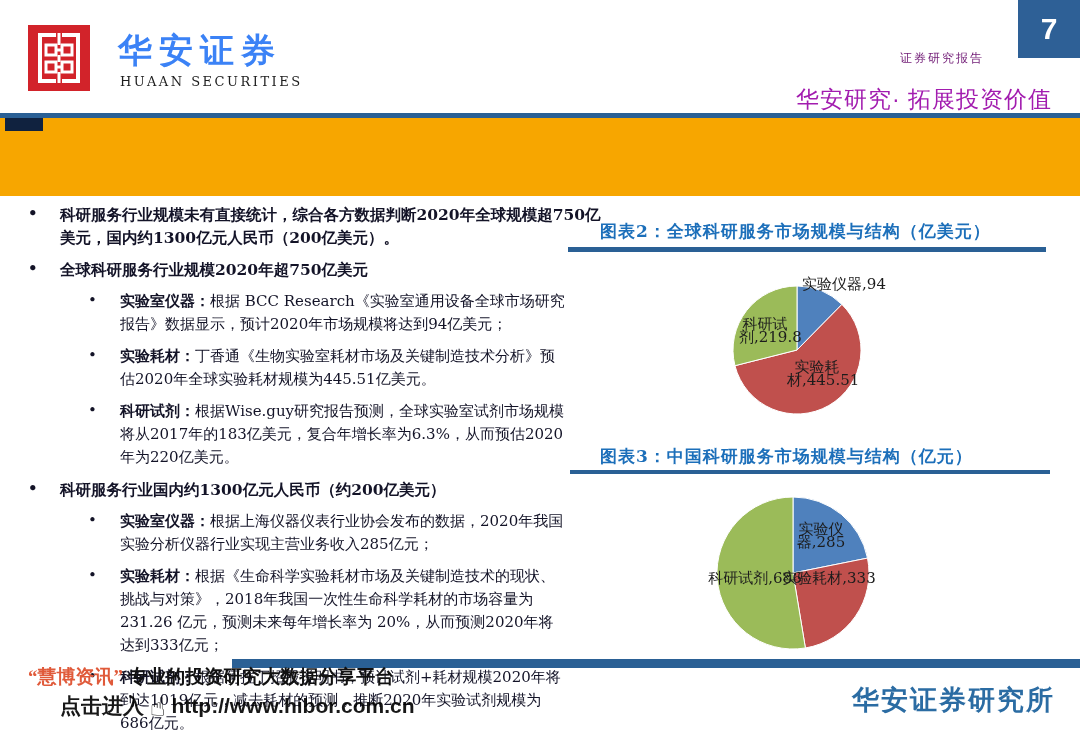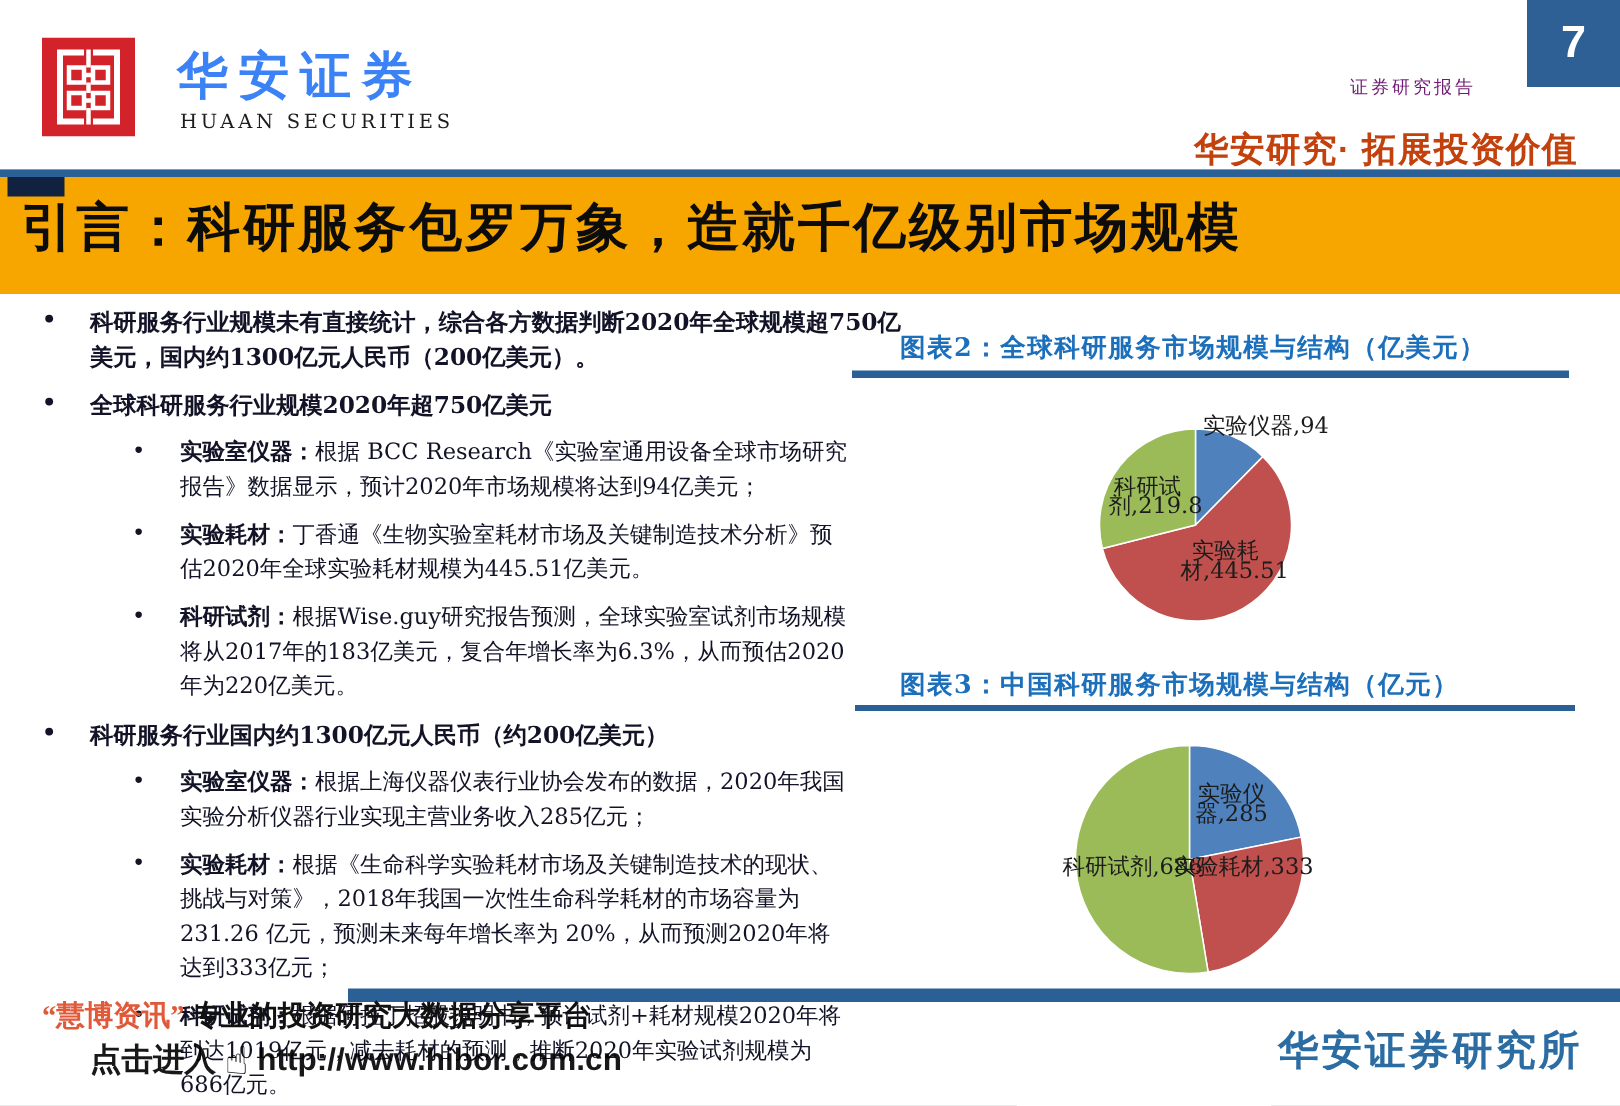--- a/index.html
+++ b/index.html
@@ -7,21 +7,21 @@
         font-family:"DejaVu Serif","Liberation Serif",serif;margin:0 auto;}
 
   
   .logo{position:absolute;left:28px;top:25px;width:62px;height:66px;}
   .brand-cn{position:absolute;left:118px;top:28px;font-size:34px;font-weight:bold;color:#3b82f6;letter-spacing:7px;}
   .brand-en{position:absolute;left:120px;top:74px;font-size:13px;color:#1d1d1d;letter-spacing:2.5px;}
   .report-type{position:absolute;right:96px;top:18px;font-size:12px;color:#701a75;letter-spacing:2px;margin-top:32px;}
   .page-badge{position:absolute;left:1018px;top:0;width:62px;height:58px;background:#2E6096;
               display:flex;align-items:center;justify-content:center;}
   .page-badge span{color:#fff;font-size:30px;font-weight:bold;font-family:"Liberation Sans",sans-serif;}
-  .slogan{position:absolute;right:28px;top:84px;font-size:23px;font-weight:bold;color:#c2410c;
+  .slogan{position:absolute;right:28px;top:84px;font-size:23px;font-weight:normal;color:#a21caf;
           font-family:"Liberation Sans",sans-serif;letter-spacing:1px;margin-left:17px;}
 
   
   .titlebar{position:absolute;left:0;top:113px;width:1080px;height:83px;background:#F7A600;border-top:5px solid #2A6095;box-sizing:border-box;}
   .titlebar-notch{position:absolute;left:5px;top:118px;width:38px;height:13px;background:#10223f;}
   .page-title{position:absolute;left:14px;top:128px;font-size:35px;font-weight:bold;color:#0c0c0c;letter-spacing:2px;}
 
   
   .content{position:absolute;left:14px;top:203px;width:590px;color:#131327;}
   .item{display:flex;margin-bottom:9px;}
@@ -80,21 +80,20 @@
   <div class="brand-cn">华安证券</div>
   <div class="brand-en">HUAAN SECURITIES</div>
   <div class="report-type">证券研究报告</div>
   <div class="page-badge">
     <span>7</span>
   </div>
   <div class="slogan">华安研究· 拓展投资价值</div>
 
   <div class="titlebar"></div>
   <div class="titlebar-notch"></div>
-  <div class="page-title">引言：科研服务包罗万象，造就千亿级别市场规模</div>
 
   <div class="content" id="bullet-list">
       <div class="item lvl1">
         <span class="b">•</span>
         <div class="t">科研服务行业规模未有直接统计，综合各方数据判断2020年全球规模超750亿美元，国内约1300亿元人民币（200亿美元）。</div>
       </div>
       <div class="item lvl1">
         <span class="b">•</span>
         <div class="t">全球科研服务行业规模2020年超750亿美元</div>
       </div>

